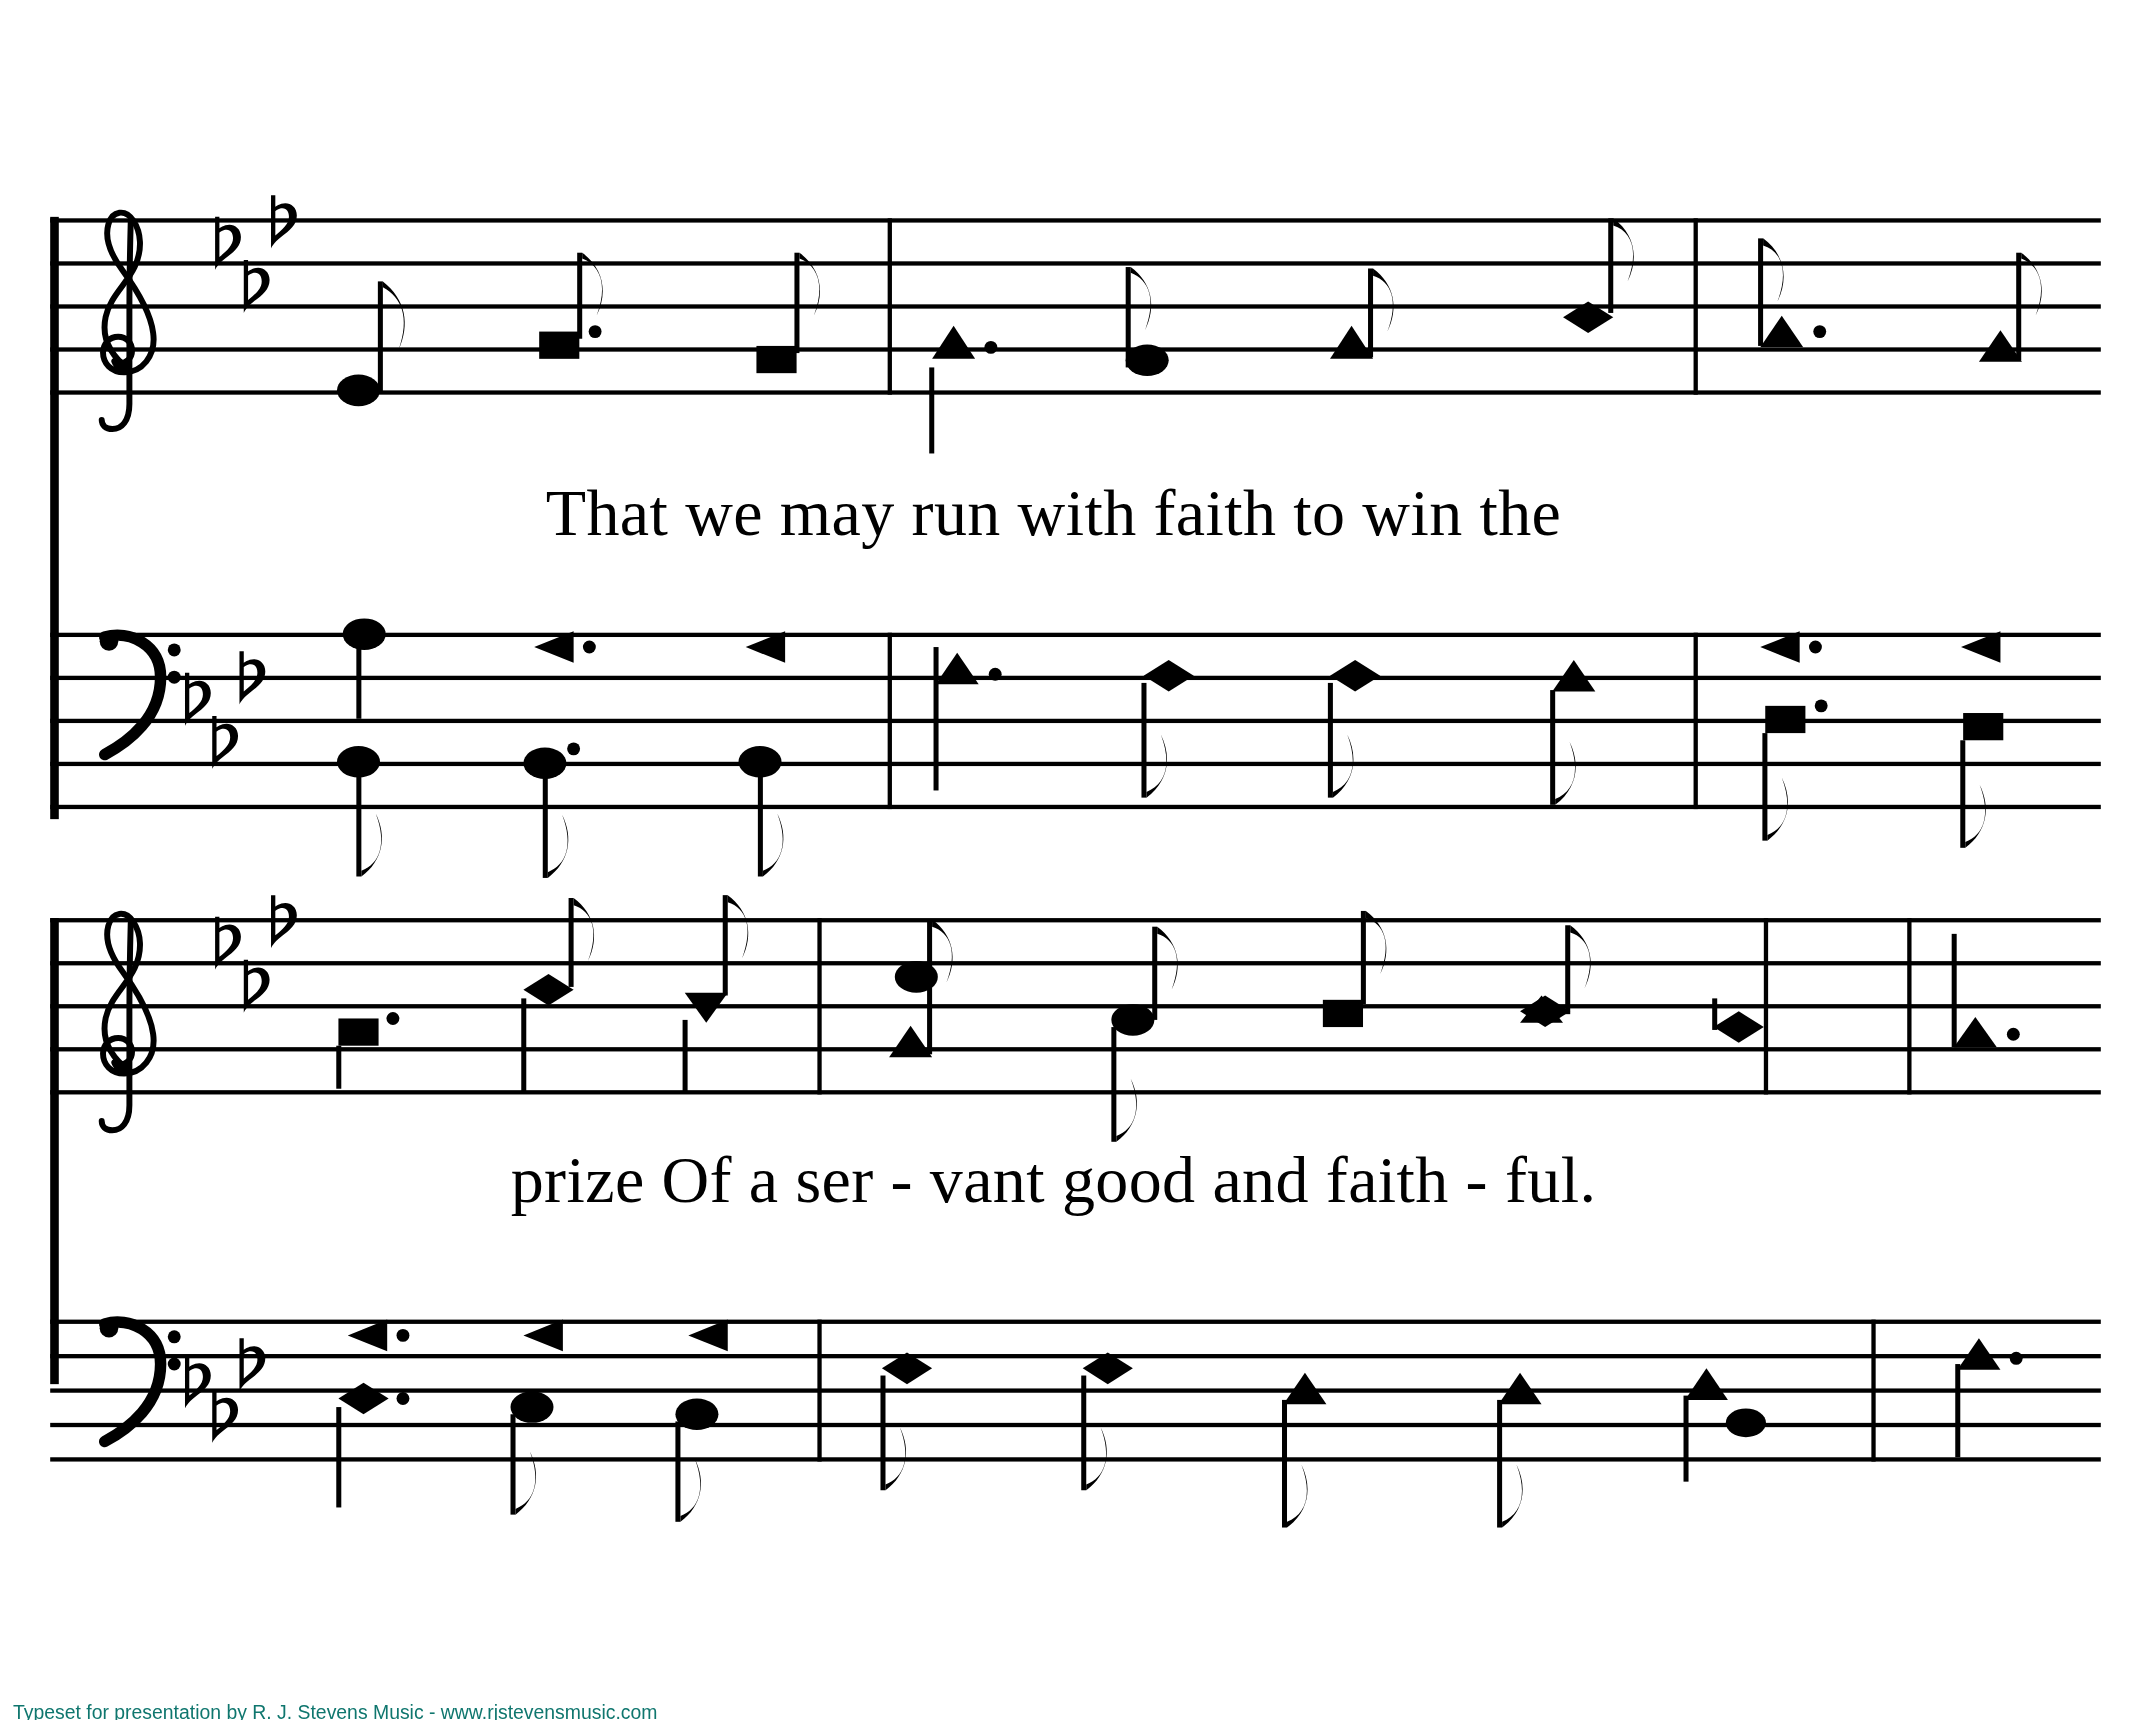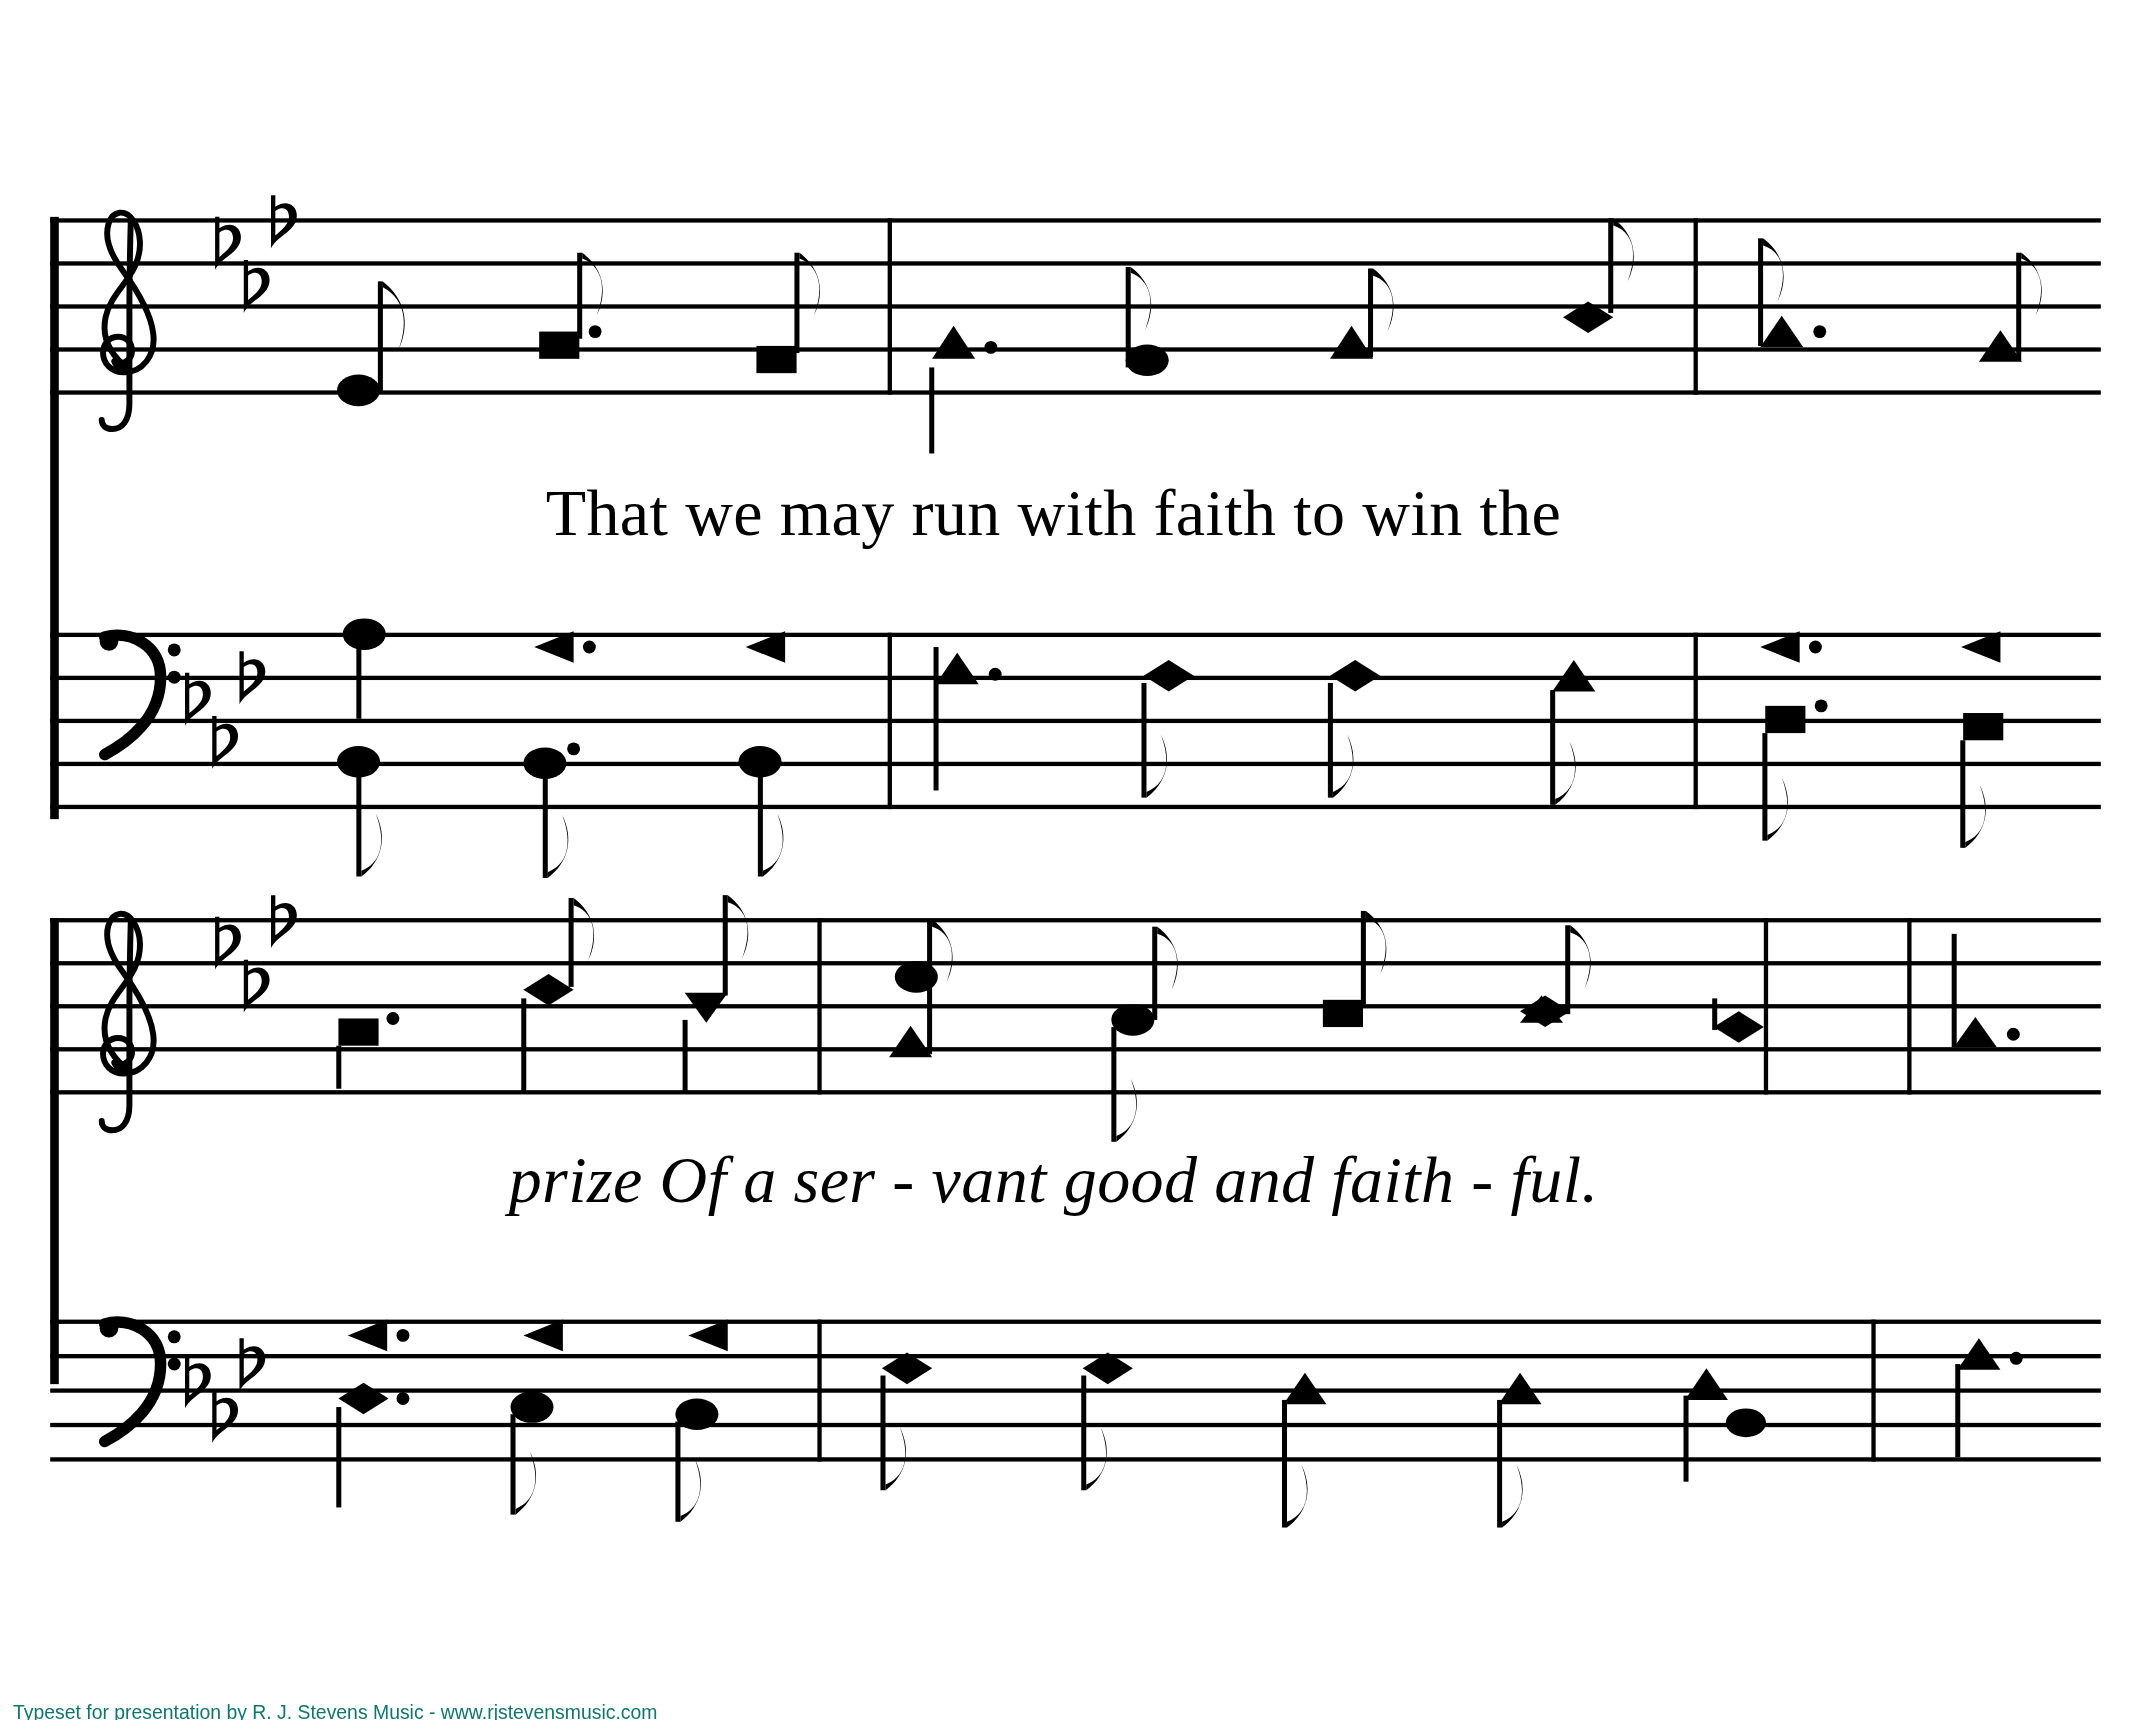--- a/index.html
+++ b/index.html
@@ -347,17 +347,17 @@
 
         <path d="M2730,1888 L2790,1888 L2760,1844 Z" fill="#000"></path>
         <circle cx="2812" cy="1872" r="9" fill="#000"></circle>
         <rect x="2727" y="1880" width="7" height="130" fill="#000"></rect>
       </g>
     </g>
   </svg>
 
   <div class="lyric-line" style="top: 459px;">That   we   may   run  with faith   to   win   the</div>
 
-  <div class="lyric-line" style="top: 1126px; font-style: italic;">prize Of   a      ser - vant good and faith - ful.</div>
+  <div class="lyric-line" style="top: 1126px;">prize Of   a      ser - vant good and faith - ful.</div>
 
   <div class="credit">Typeset for presentation by R. J. Stevens Music  -  www.rjstevensmusic.com</div>
 </div>
 
 
 </body></html>

